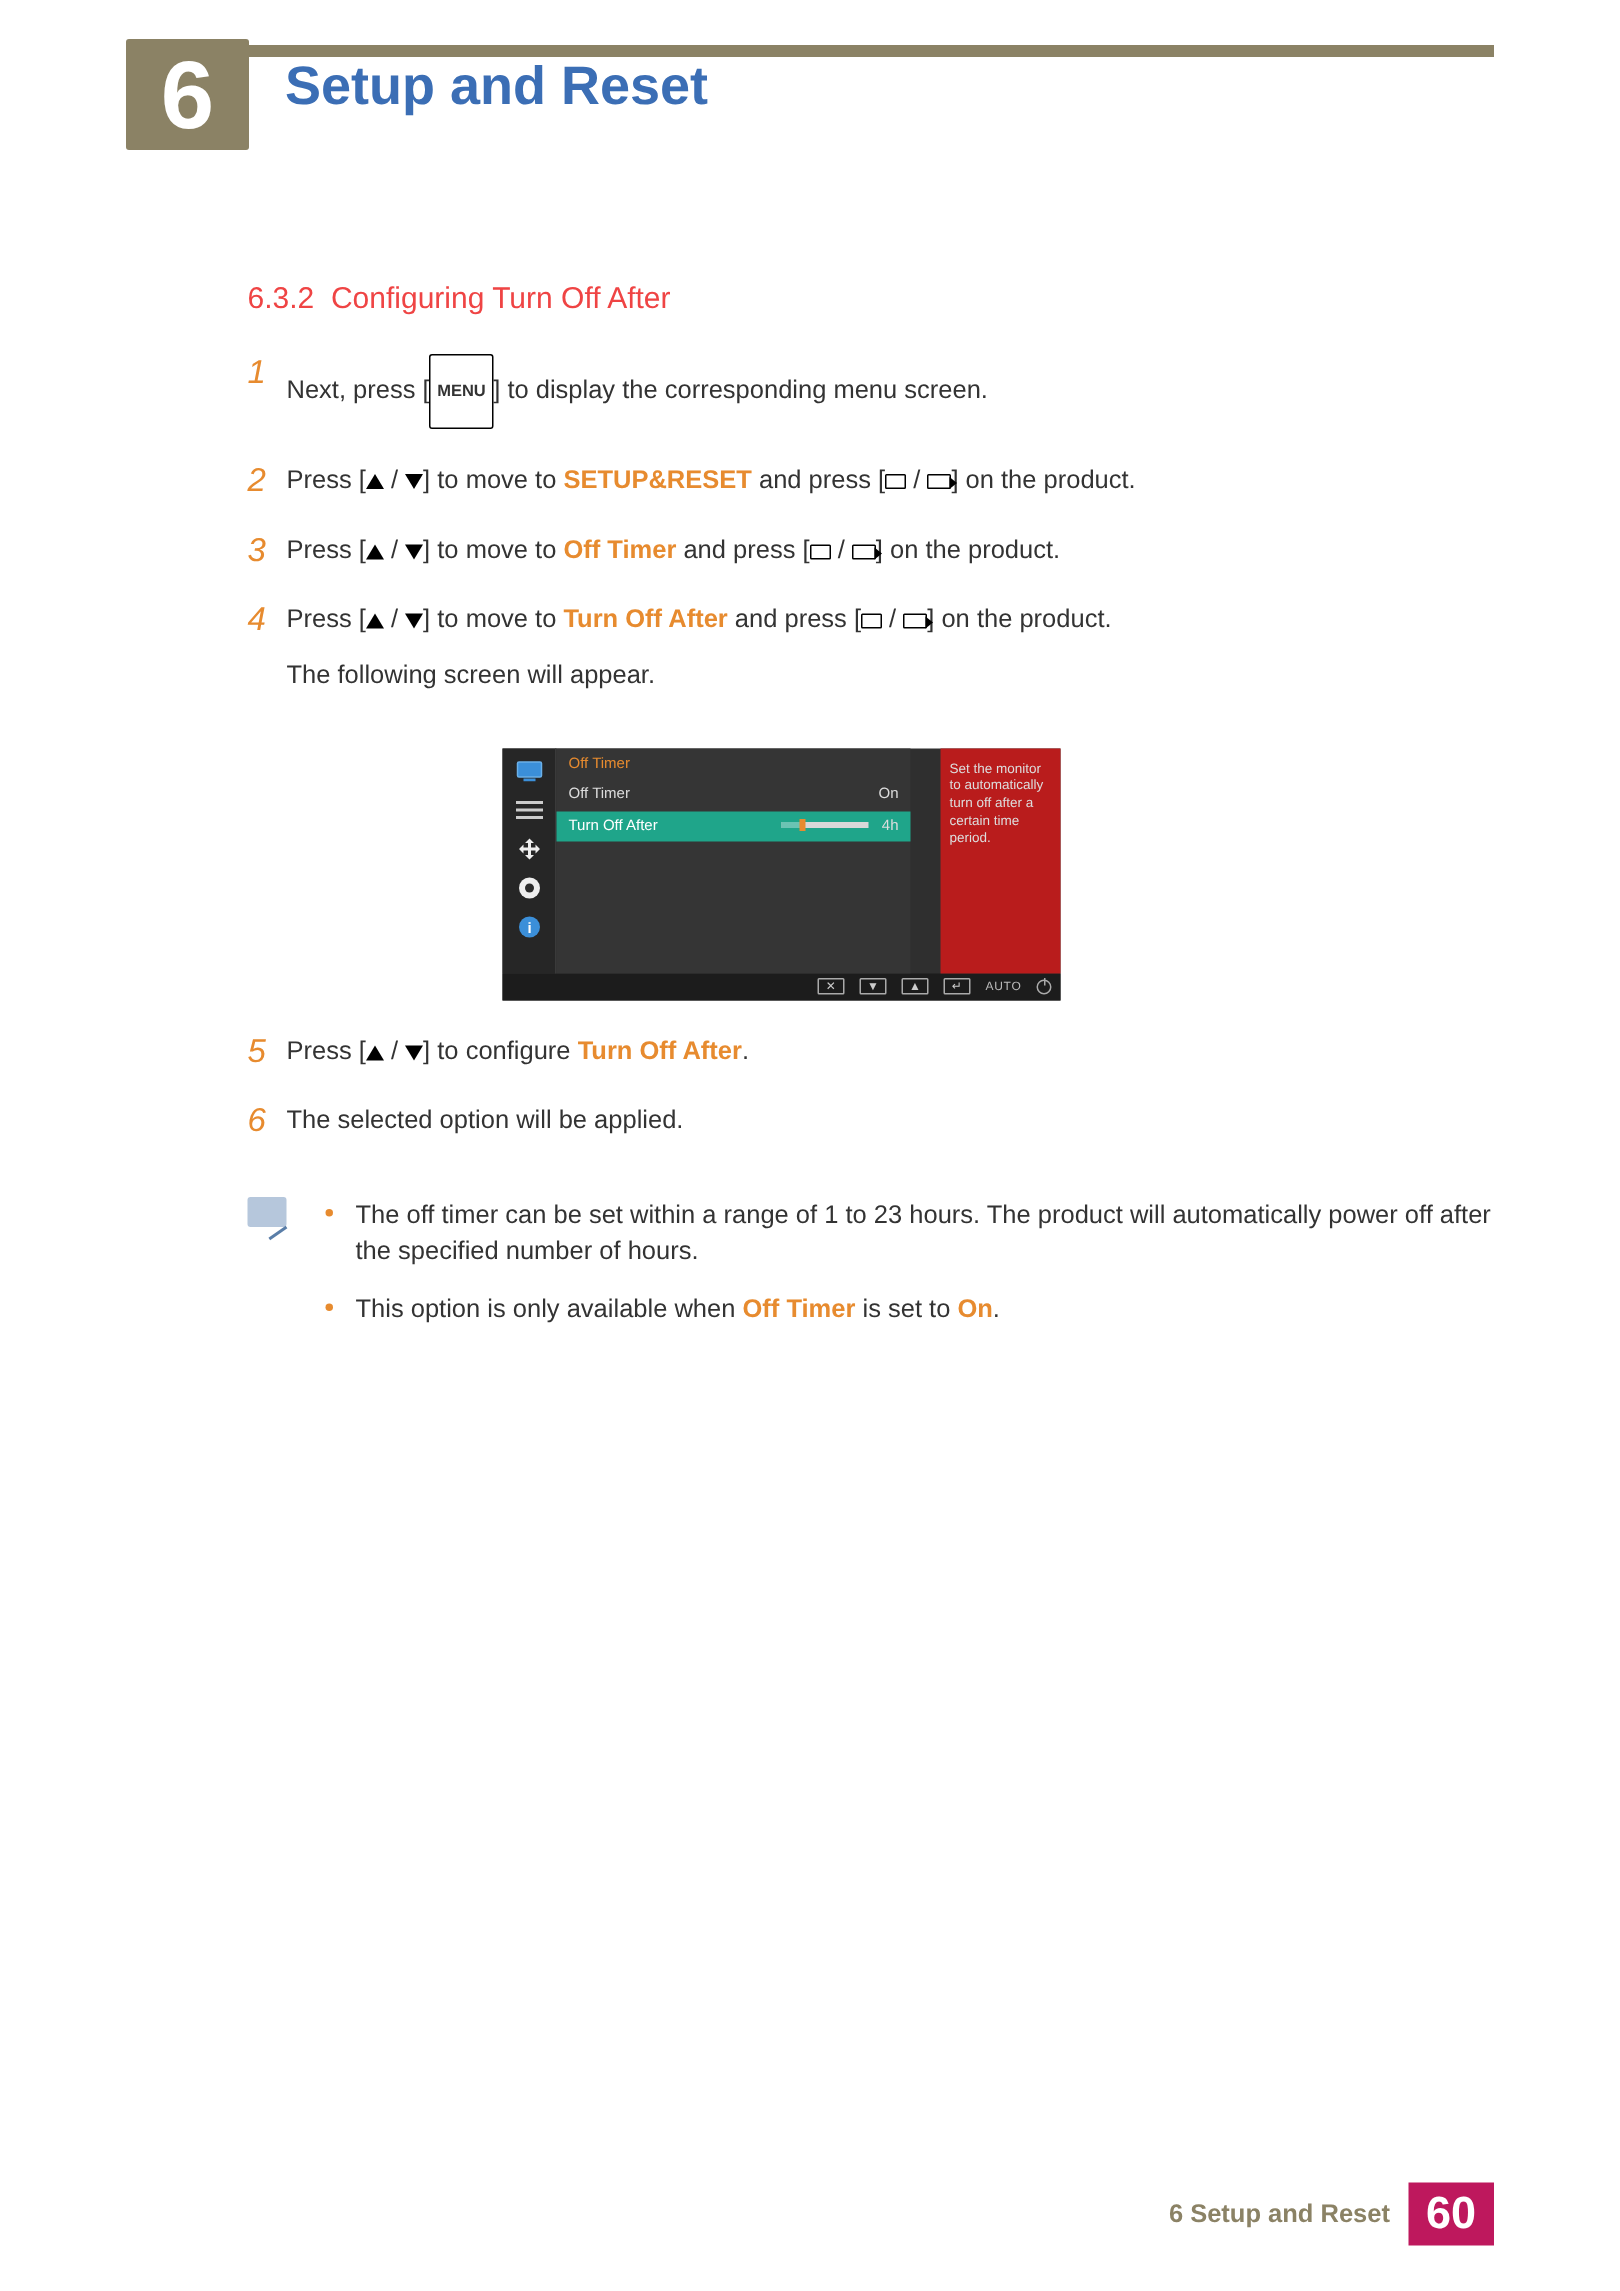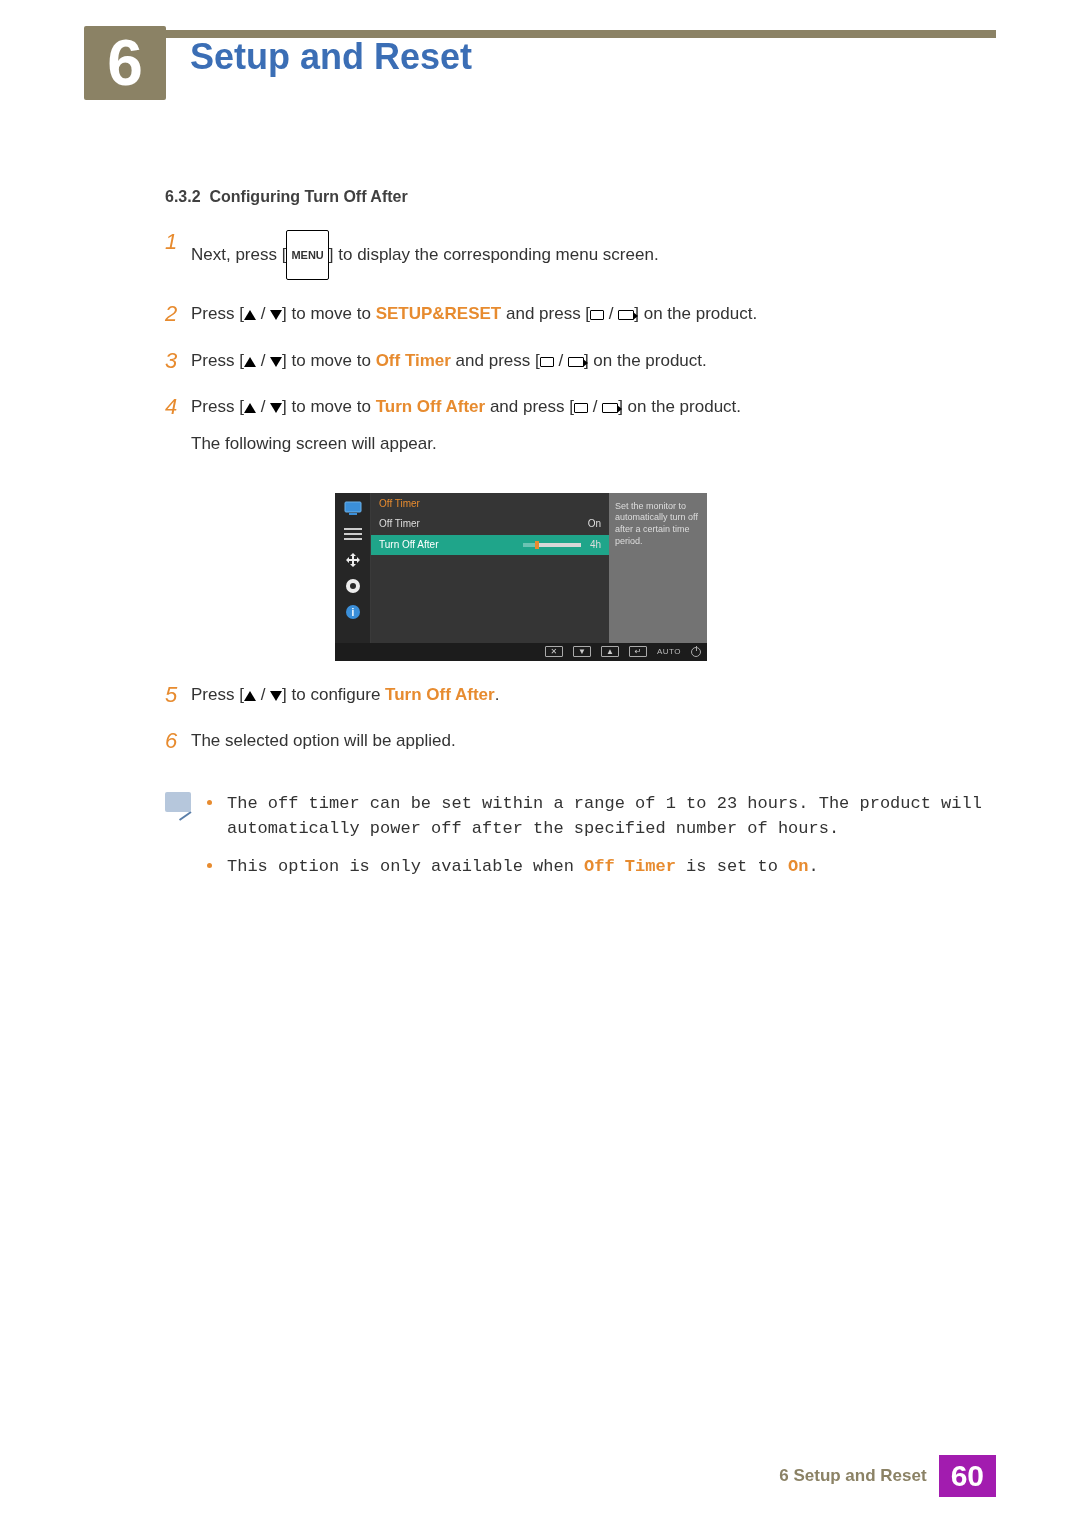--- a/index.html
+++ b/index.html
@@ -31,23 +31,23 @@
     font-size: 36px; font-weight: bold;
     color: #3b6eb5;
   }
   .content {
     position: absolute;
     top: 185px; left: 165px; right: 86px;
     font-size: 17px;
     line-height: 1.45;
   }
   .section-heading {
-    color: #404040;
-    font-weight: bold;
-    font-size: 16px;
+    color: #ef4444;
+    font-weight: normal;
+    font-size: 20px;
     margin-bottom: 22px;
   }
   .step-row {
     display: flex;
     margin-bottom: 10px;
   }
   .step-num {
     width: 26px;
     flex-shrink: 0;
     color: #e78b2f;
@@ -142,26 +142,27 @@
   }
   .osd-slider-fill {
     position: absolute; left: 0; top: 0; height: 4px; width: 14px;
     background: #6bc3b3;
   }
   .osd-slider-thumb {
     position: absolute; left: 12px; top: -2px; width: 4px; height: 8px;
     background: #e78b2f;
   }
   .osd-help {
-    width: 98px;
-    background: #737373;
+    width: 80px;
+    background: #b91c1c;
     padding: 8px 6px;
     font-size: 9px;
     line-height: 1.3;
     color: #ddd;
+    margin-left: 20px;
   }
   .osd-footer {
     height: 18px;
     background: #1c1c1c;
     display: flex; justify-content: flex-end; align-items: center;
     padding-right: 6px; gap: 10px;
   }
   .osd-footer .key {
     display: inline-flex; align-items: center; justify-content: center;
     width: 18px; height: 11px; border: 1px solid #aaa; border-radius: 1px;
@@ -173,22 +174,21 @@
     position: relative;
   }
   .osd-footer .pwr::after {
     content: ""; position: absolute; left: 4px; top: -2px; width: 1px; height: 5px; background: #aaa;
   }
 
   
   .note-row {
     display: flex;
     margin-top: 26px;
-    gap: 16px;
-    font-family: Liberation Mono, monospace;
+    gap: 26px;
   }
   .note-icon {
     width: 26px; height: 20px;
     background: #b6c7dc;
     border-radius: 2px;
     position: relative;
     flex-shrink: 0;
   }
   .note-icon::after {
     content: ""; position: absolute; right: 2px; bottom: 1px;
@@ -223,21 +223,21 @@
   }
   .footer-text {
     background: none;
     color: #8b8265;
     font-weight: bold;
     font-size: 17px;
     display: flex; align-items: center;
     padding-right: 12px;
   }
   .footer-pagenum {
-    background: #a21caf;
+    background: #be185d;
     color: #fff;
     font-weight: bold;
     font-size: 30px;
     padding: 4px 12px;
   }
 </style>
 </head>
 <body>
 
 <div class="top-bar"></div>

